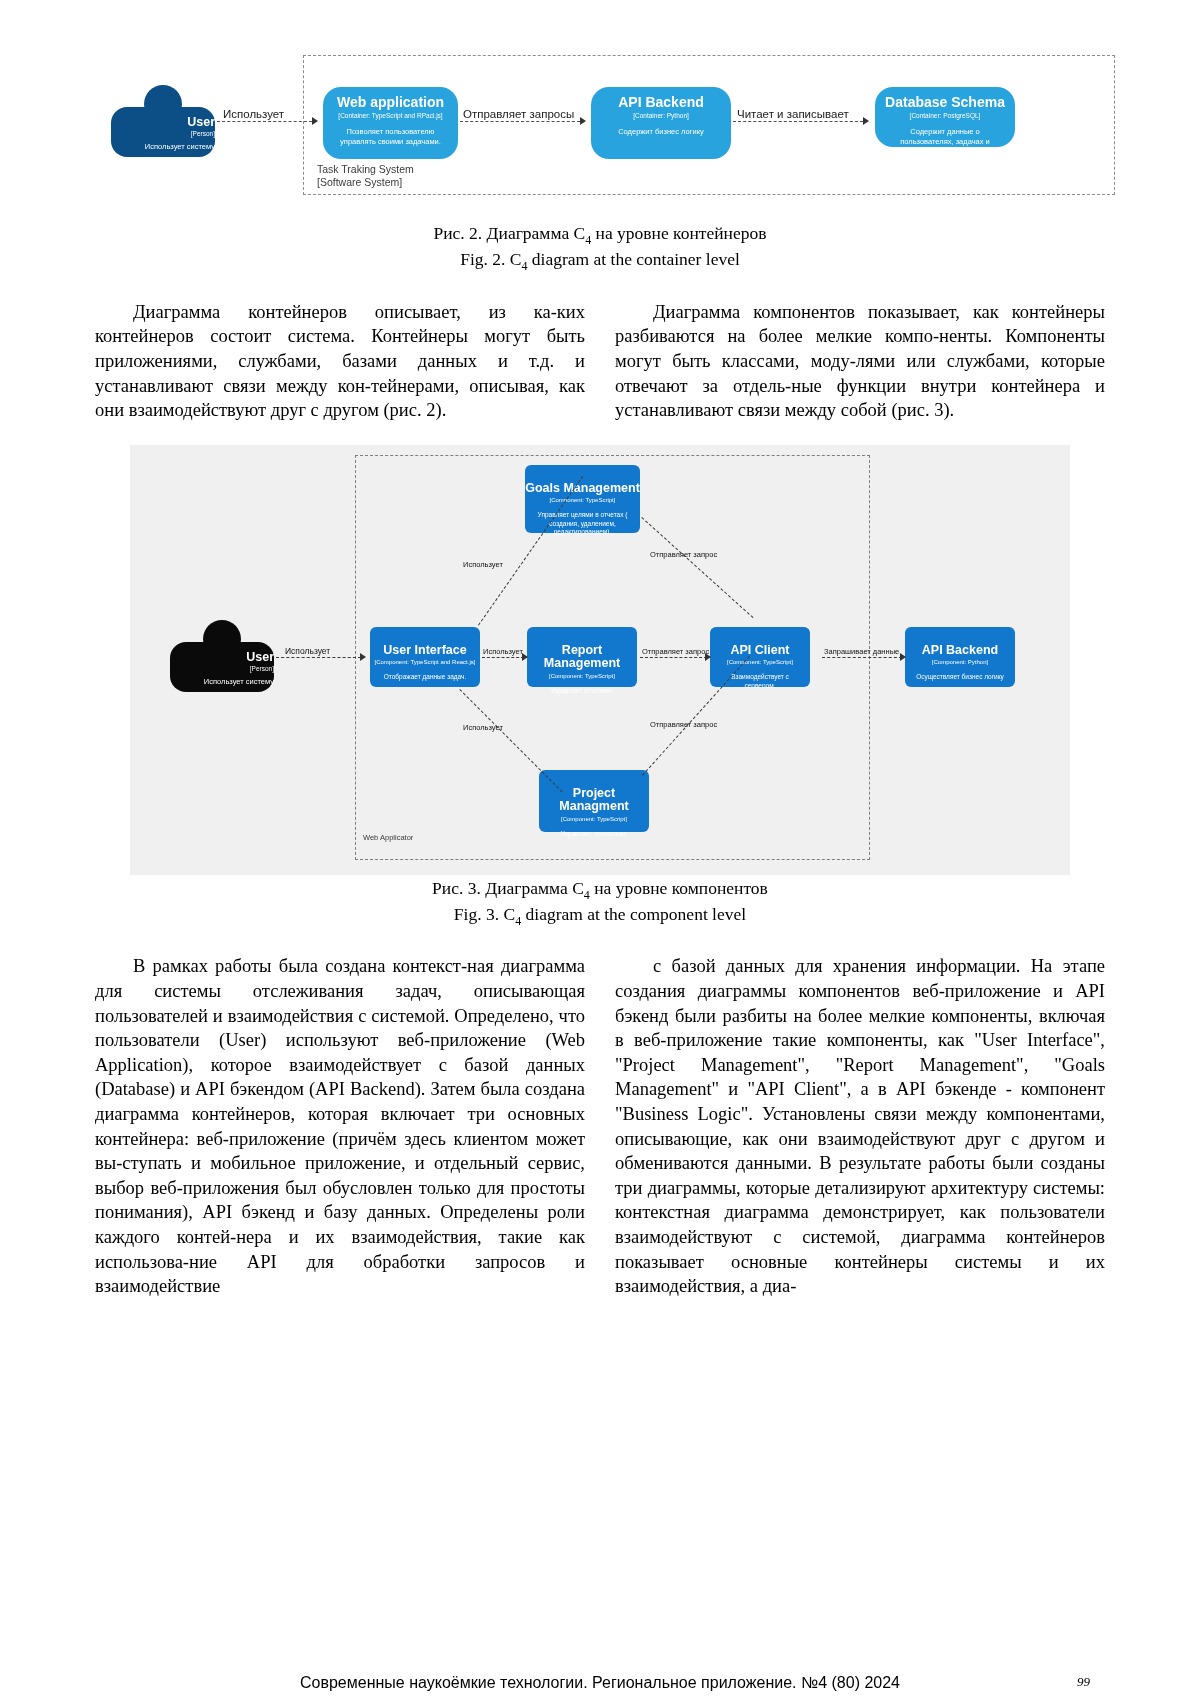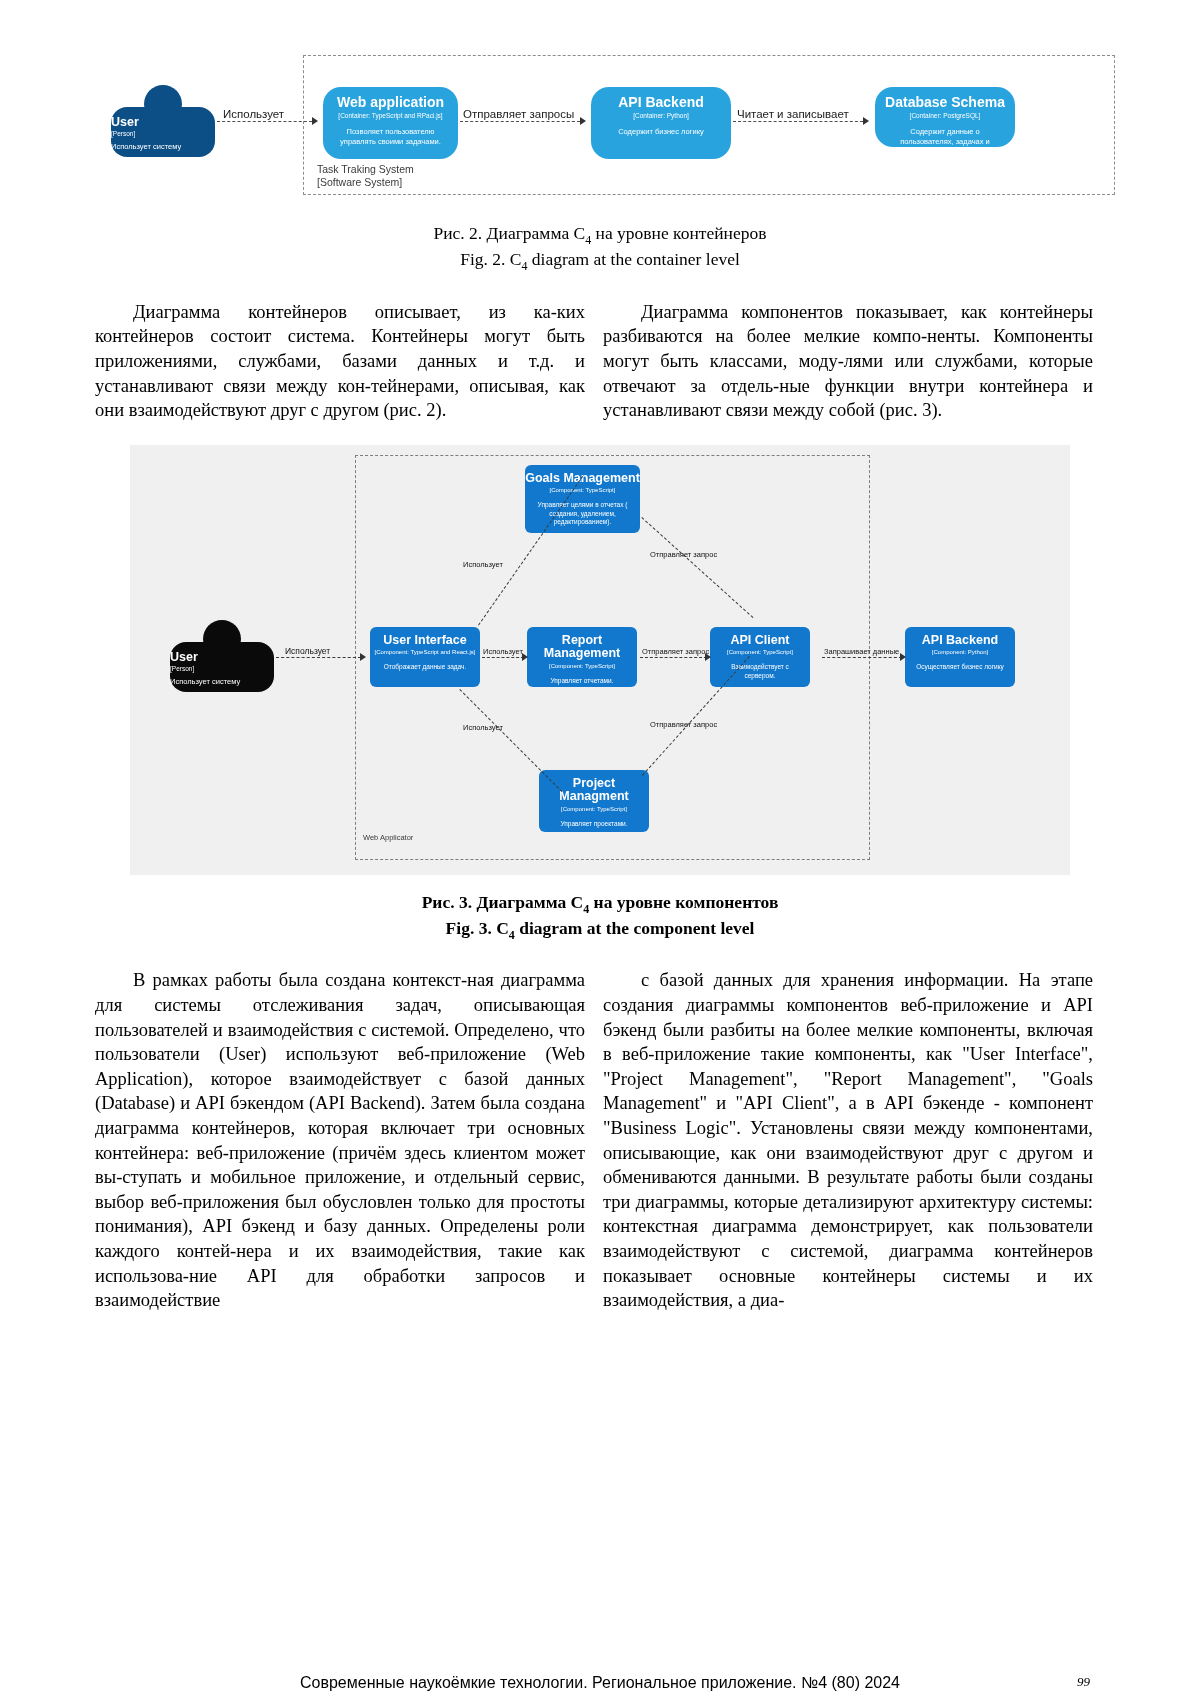--- a/index.html
+++ b/index.html
@@ -90,21 +90,21 @@
     width: 104px;
     height: 50px;
     border-radius: 16px;
     background: #0c4f86;
   }
   .person .txt {
     position: absolute;
     left: 0;
     top: 30px;
     width: 104px;
-    text-align: left;
+    text-align: right;
     color: #ffffff;
     font-family: "Liberation Sans", sans-serif;
   }
   .person .p-name { font-size: 12.5px; font-weight: bold; }
   .person .p-type { font-size: 6.5px; margin-top: 1px; }
   .person .p-desc { font-size: 7.5px; margin-top: 5px; }
 
   .cbox {
     position: absolute;
     border-radius: 18px;
@@ -143,21 +143,21 @@
   .caption {
     text-align: center;
     font-size: 17.5px;
     line-height: 1.28;
   }
   .caption sub { font-size: 12px; }
 
   
   .cols {
     display: flex;
-    gap: 18px;
+    gap: 30px;
     margin-top: 26px;
   }
   .col {
     width: 490px;
     font-size: 18.5px;
     line-height: 1.33;
     text-align: justify;
     text-justify: inter-word;
     hyphens: manual;
   }
@@ -192,21 +192,21 @@
   .person-dark .head, .person-dark .body { background: #0a0a0a; }
 
   .mbox {
     position: absolute;
     border-radius: 6px;
     background: #1278cd;
     color: #ffffff;
     font-family: "Liberation Sans", sans-serif;
     text-align: center;
     box-sizing: border-box;
-    padding-top: 7px;
+    padding-top: 17px;
   }
   .mbox .m-title { font-size: 12.5px; font-weight: bold; line-height: 1.1; }
   .mbox .m-tech  { font-size: 6px; margin-top: 2px; }
   .mbox .m-desc  { font-size: 6.5px; margin-top: 8px; line-height: 1.3; padding: 0 5px; }
 
   .e3 {
     position: absolute;
     font-family: "Liberation Sans", sans-serif;
     font-size: 7.5px;
     color: #111111;
@@ -383,21 +383,21 @@
     <div class="e3" style="left:694px; top:202px;">Запрашивает данные</div>
 
     <div class="dline" style="left:330px; top:244px; width:145px; transform: rotate(45deg);"></div>
     <div class="e3" style="left:333px; top:278px;">Использует</div>
 
     <div class="dline" style="left:512px; top:330px; width:160px; transform: rotate(-48deg);"></div>
     <div class="e3" style="left:520px; top:275px;">Отправляет запрос</div>
 
   </div>
 
-  <div class="caption" style="margin-top:16px;font-weight:bold;">
+  <div class="caption" style="margin-top:2px;">
     <div><span>Рис. 3. Диаграмма C</span><sub>4</sub><span> на уровне компонентов</span></div>
     <div><span>Fig. 3. C</span><sub>4</sub><span> diagram at the component level</span></div>
   </div>
 
   <div class="cols">
     <div class="col">
       <p>В рамках работы была создана контекст-ная диаграмма для системы отслеживания задач, описывающая пользователей и взаимодействия с системой. Определено, что пользователи (User) используют веб-приложение (Web Application), которое взаимодействует с базой данных (Database) и API бэкендом (API Backend). Затем была создана диаграмма контейнеров, которая включает три основных контейнера: веб-приложение (причём здесь клиентом может вы-ступать и мобильное приложение, и отдельный сервис, выбор веб-приложения был обусловлен только для простоты понимания), API бэкенд и базу данных. Определены роли каждого контей-нера и их взаимодействия, такие как использова-ние API для обработки запросов и взаимодействие</p>
     </div>
     <div class="col">
       <p>с базой данных для хранения информации. На этапе создания диаграммы компонентов веб-приложение и API бэкенд были разбиты на более мелкие компоненты, включая в веб-приложение такие компоненты, как "User Interface", "Project Management", "Report Management", "Goals Management" и "API Client", а в API бэкенде - компонент "Business Logic". Установлены связи между компонентами, описывающие, как они взаимодействуют друг с другом и обмениваются данными. В результате работы были созданы три диаграммы, которые детализируют архитектуру системы: контекстная диаграмма демонстрирует, как пользователи взаимодействуют с системой, диаграмма контейнеров показывает основные контейнеры системы и их взаимодействия, а диа-</p>

